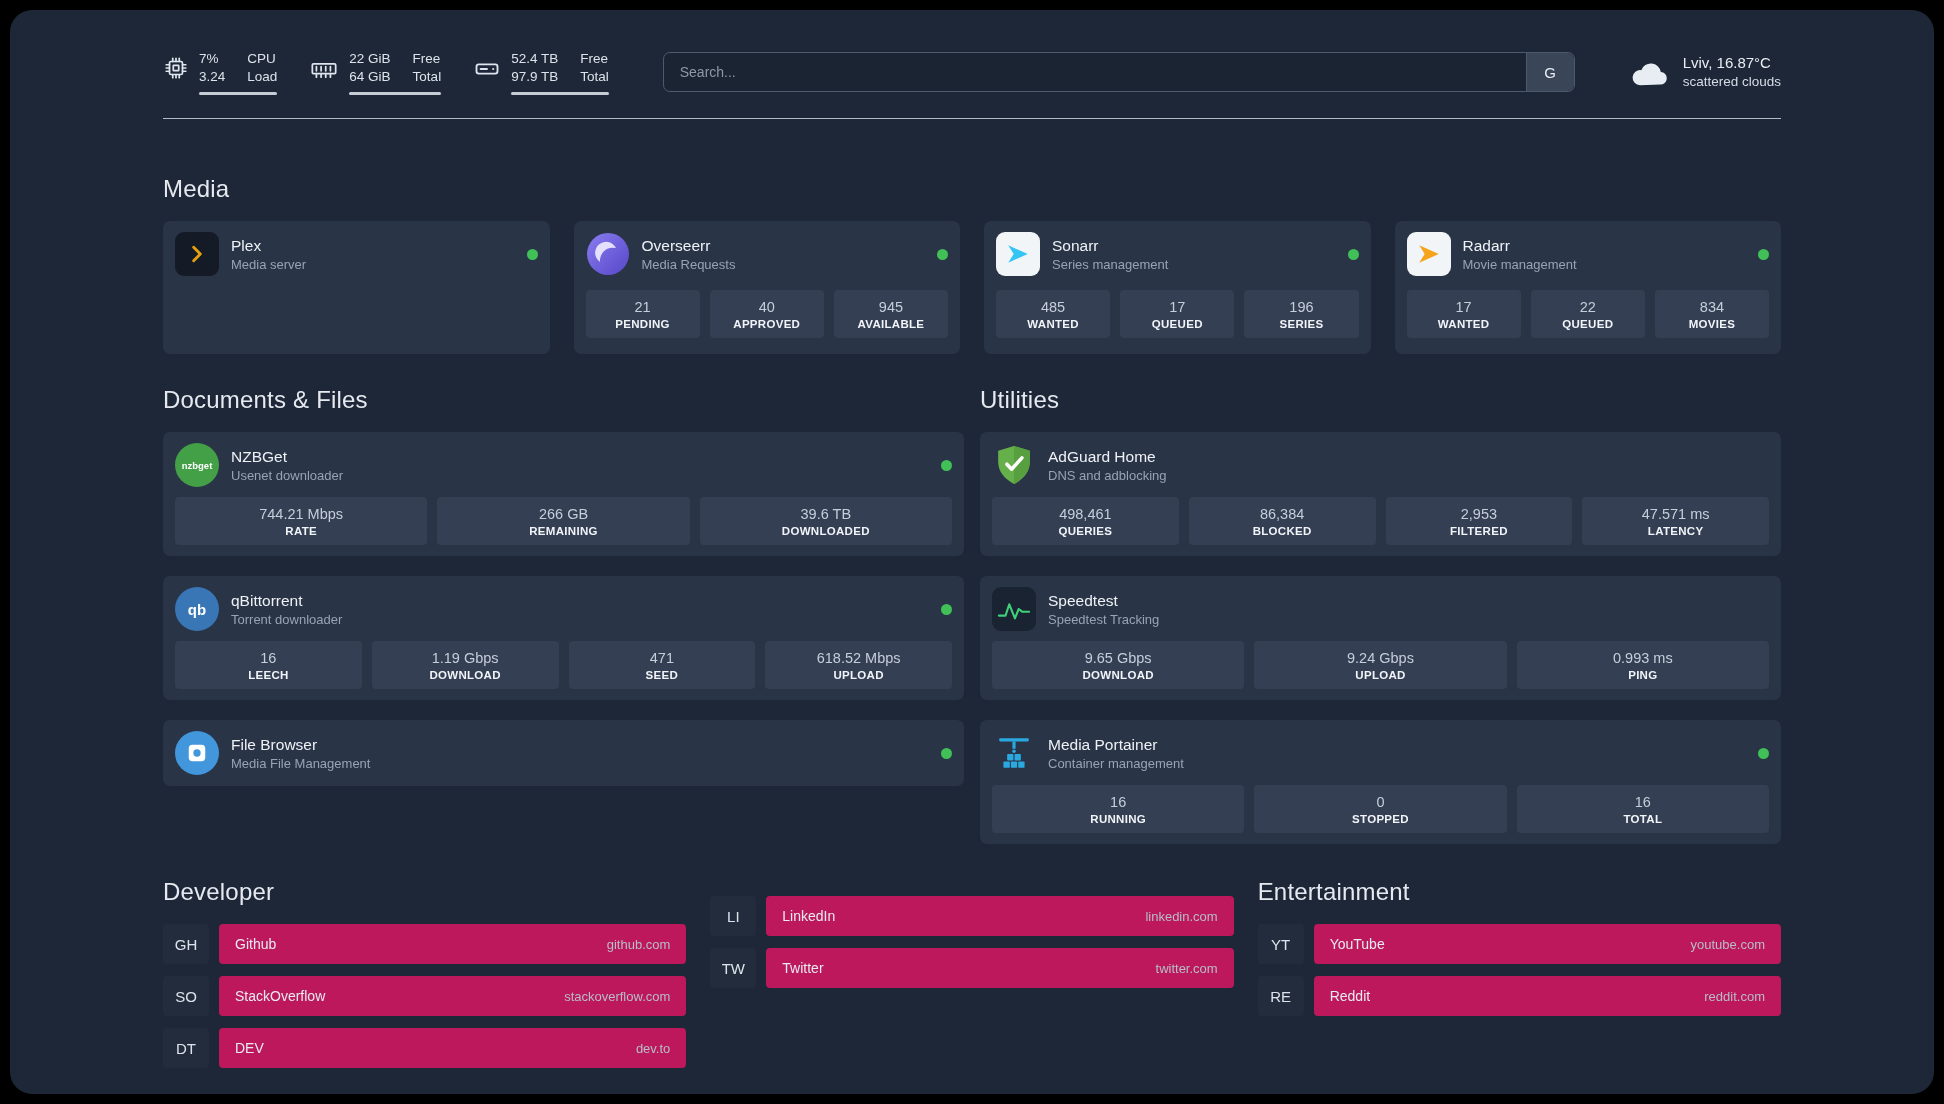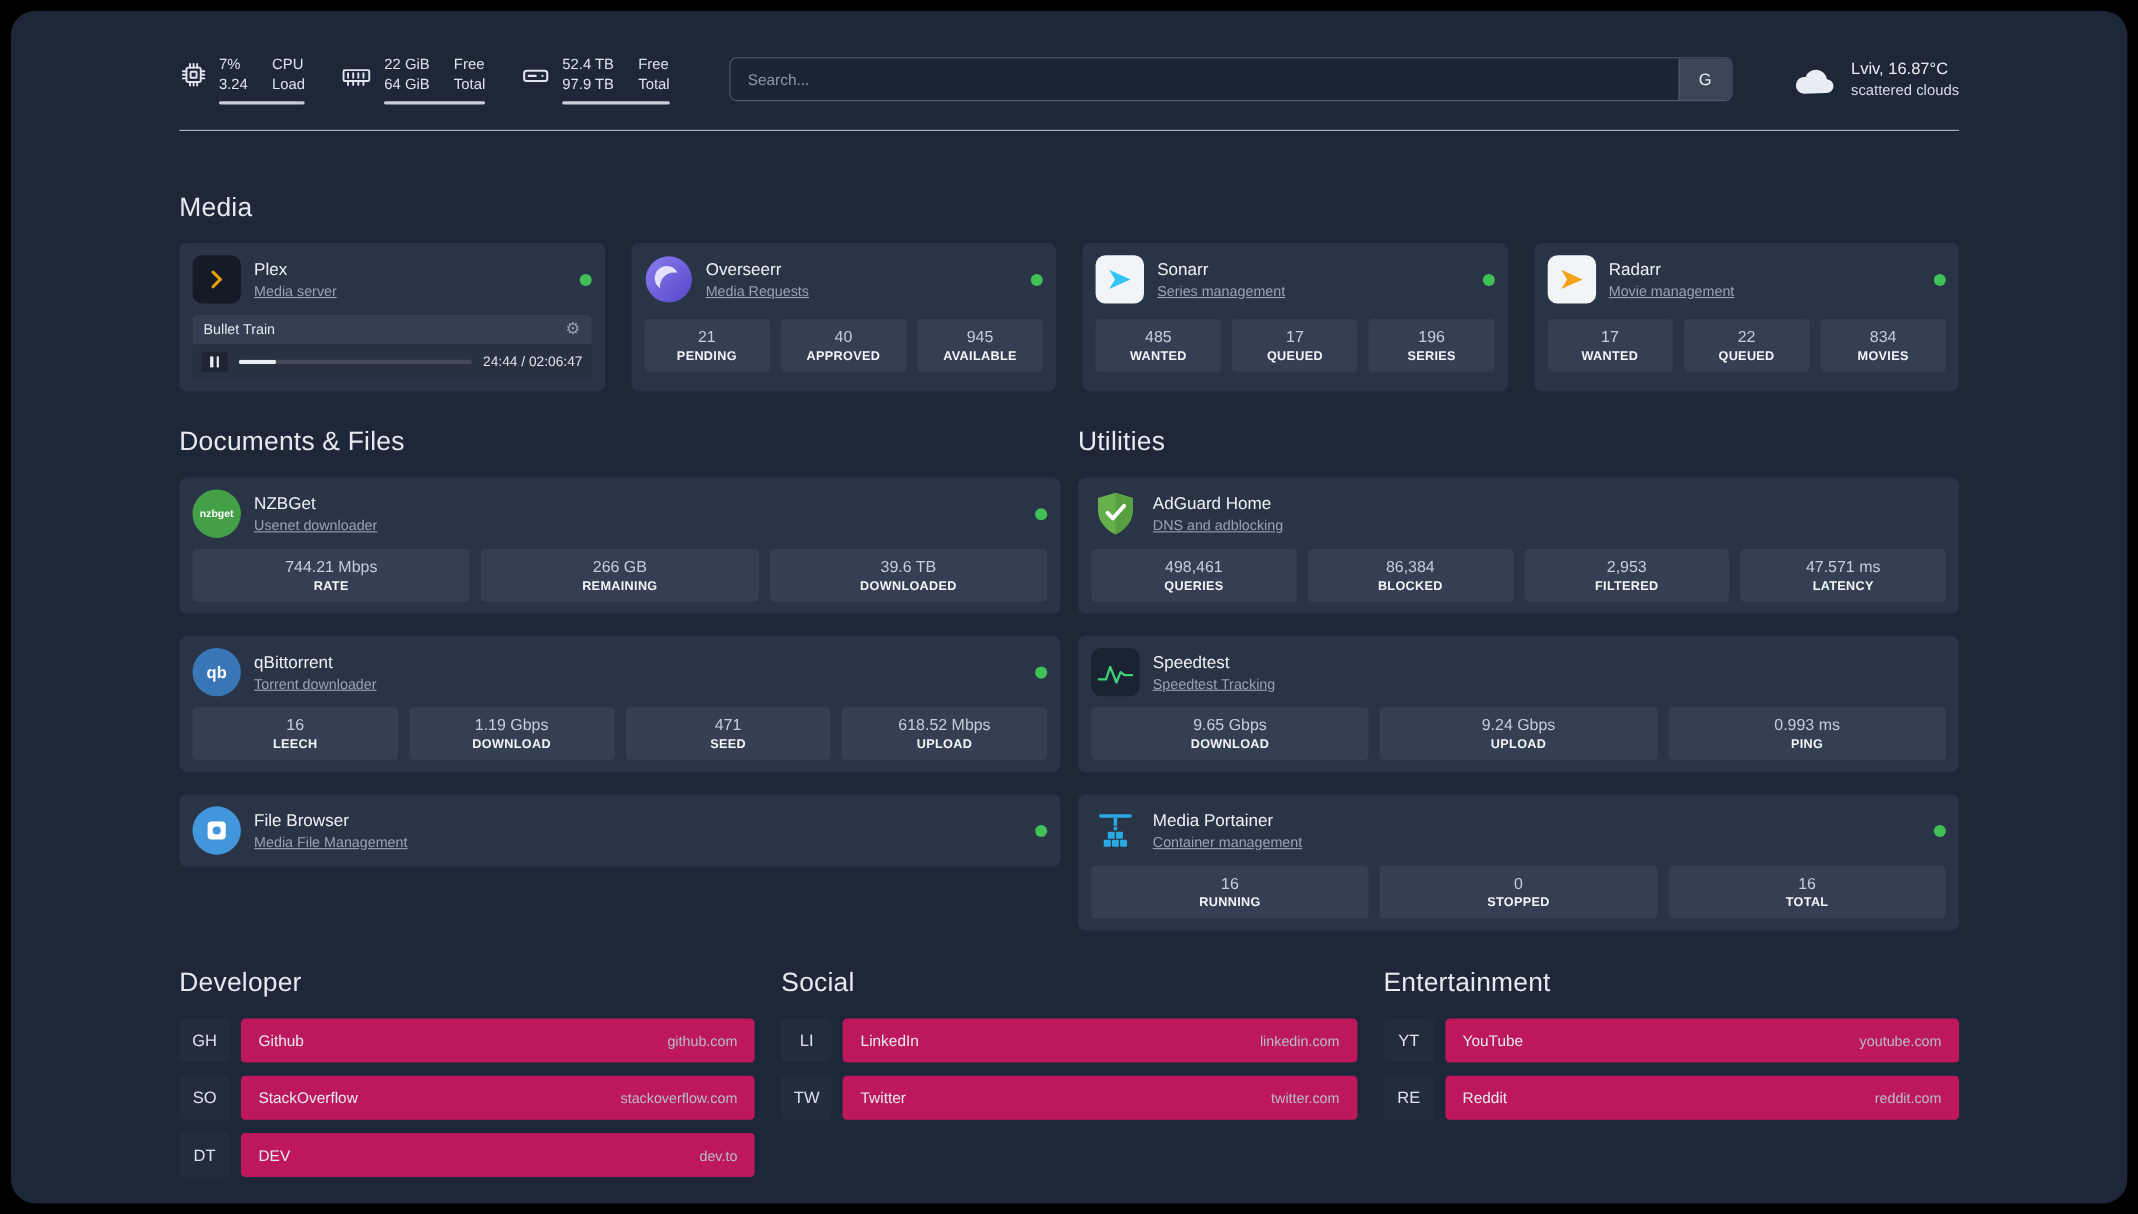--- a/index.html
+++ b/index.html
@@ -29,21 +29,21 @@
   
   .section-heading { font-size: 24px; font-weight: 500; color: #e6eaf0; letter-spacing: .2px; }
   .media-section { margin-top: 56px; }
   .media-grid { display: grid; grid-template-columns: repeat(4, 1fr); gap: 24px; margin-top: 18px; }
   .media-grid .card { min-height: 133px; }
   .card { background: #2a3447; border-radius: 7px; padding: 11px 12px; cursor: pointer; }
   .card-head { display: flex; align-items: center; gap: 12px; }
   .app-icon { width: 44px; height: 44px; flex: 0 0 44px; display: flex; align-items: center; justify-content: center; border-radius: 9px; }
   .app-meta { display: flex; flex-direction: column; gap: 2px; }
   .app-name { font-size: 15.5px; color: #eef2f6; font-weight: 500; }
-  .app-sub { font-size: 13px; color: #99a3b2; text-decoration: underline; }
+  .app-sub { font-size: 13px; color: #99a3b2; }
   .dot { width: 11px; height: 11px; border-radius: 50%; background: #40c057; margin-left: auto; flex: 0 0 auto; }
   .tiles { display: flex; gap: 10px; margin-top: 10px; }
   .media-grid .tiles { margin-top: 14px; }
   .tile { flex: 1; background: #343f53; border-radius: 4px; display: flex; flex-direction: column; align-items: center; justify-content: center; padding: 7px 4px; gap: 3px; min-height: 48px; }
   .tile-value { font-size: 14.5px; color: #c6cedb; }
   .tile-label { font-size: 11.5px; font-weight: 700; color: #f1f4f8; letter-spacing: .3px; }
 
   
   .player { margin-top: 10px; border-radius: 5px; overflow: hidden; }
   .player-top { background: #343f53; padding: 6px 10px; display: flex; align-items: center; justify-content: space-between; font-size: 13px; color: #e3e8ef; }
@@ -177,36 +177,20 @@
             <div class="app-icon icon-plex">
               <svg width="20" height="20" viewBox="0 0 24 24" fill="none" stroke="#e5a00d" stroke-width="3.4" stroke-linecap="round" stroke-linejoin="round">
                   <path d="M8 4l8 8-8 8"></path>
                 </svg>
             </div>
             <div class="app-meta">
               <span class="app-name">Plex</span>
               <span class="app-sub">Media server</span>
             </div>
             <span class="dot"></span>
-          </div>
-          <div class="player">
-            <div class="player-top">
-              <span>Bullet Train</span>
-              <span class="gear">⚙</span>
-            </div>
-            <div class="player-ctrl">
-              <span class="pause-chip">
-                  <i></i>
-                  <i></i>
-                </span>
-              <div class="track">
-                  <div class="track-fill"></div>
-                </div>
-              <span class="time">24:44 / 02:06:47</span>
-            </div>
           </div>
         </div>
 
         <div class="card">
           <div class="card-head">
             <div class="app-icon icon-overseerr">
               <svg width="44" height="44" viewBox="0 0 44 44">
                 <defs>
                     <linearGradient id="ovsg" x1="0" y1="0" x2="1" y2="1">
                       <stop offset="0" stop-color="#8a7cf0"></stop>
@@ -512,21 +496,20 @@
             <span class="bm-abbr">DT</span>
             <div class="bm-link">
               <span class="bm-name">DEV</span>
               <span class="bm-url">dev.to</span>
             </div>
           </div>
         </div>
       </div>
 
       <div class="bm-col">
-        <h2 class="section-heading">Social</h2>
         <div class="bm-list">
           <div class="bm-row">
             <span class="bm-abbr">LI</span>
             <div class="bm-link">
               <span class="bm-name">LinkedIn</span>
               <span class="bm-url">linkedin.com</span>
             </div>
           </div>
           <div class="bm-row">
             <span class="bm-abbr">TW</span>

